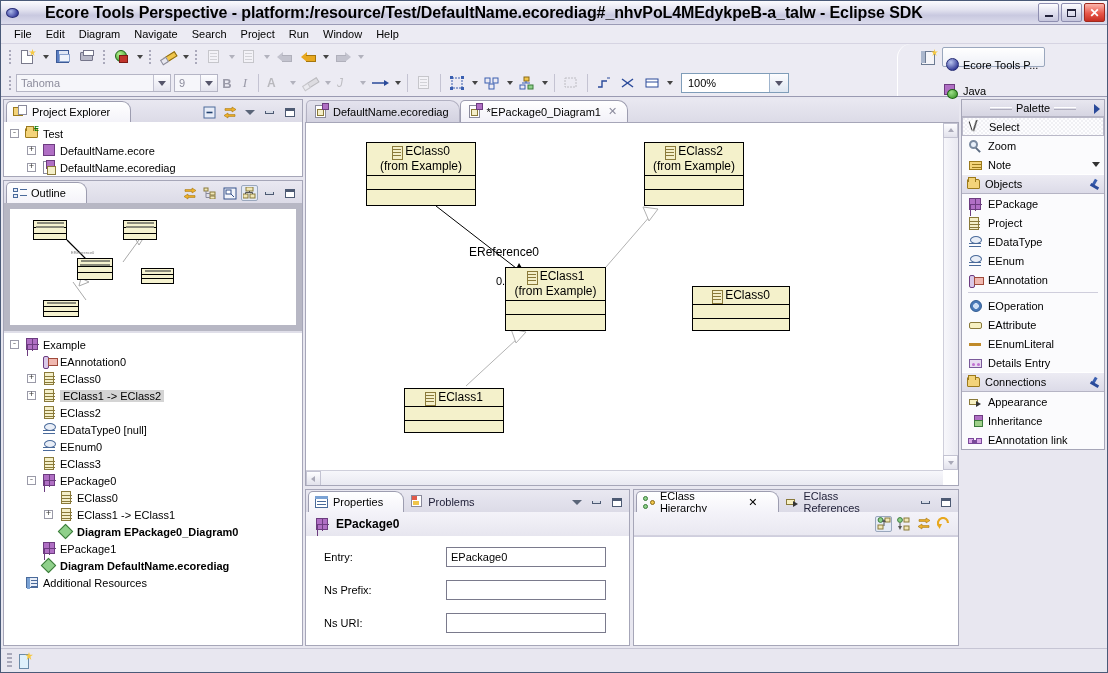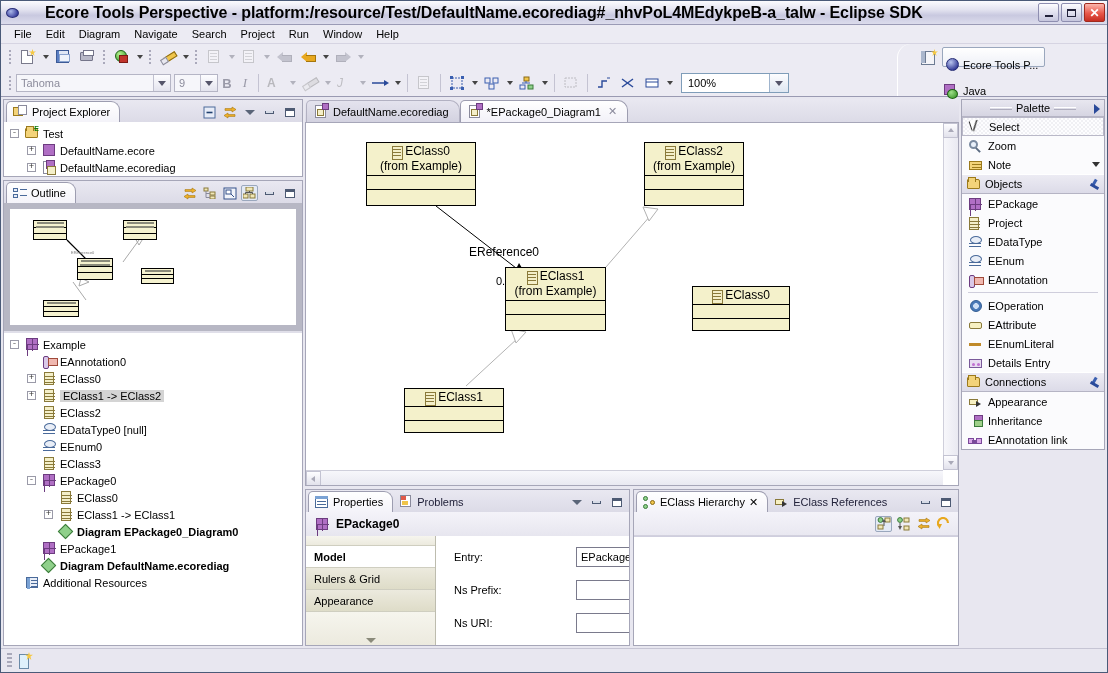--- a/index.html
+++ b/index.html
@@ -147,21 +147,21 @@
   .right-col { width:144px; flex:0 0 144px; display:flex; flex-direction:column; gap:3px; }
 
   
   .view { background:#f2f1f7; border:1px solid #a6a6b8; display:flex; flex-direction:column; min-height:0;}
   .view-tabs {
     height:22px; flex:0 0 22px; display:flex; align-items:flex-end;
     background:linear-gradient(to bottom,#e9e8f1,#dcdbe7);
     position:relative; padding-left:2px;
   }
   .vtab {
-    height:21px; display:flex; align-items:center; gap:4px; padding:0 9px 0 6px;
+    height:21px; display:flex; align-items:center; gap:4px; padding:0 20px 0 6px;
     font-size:11px; color:#000; cursor:pointer;
     border-top-left-radius:5px; border-top-right-radius:9px;
     position:relative;
   }
   .vtab.active {
     background:linear-gradient(to bottom,#ffffff,#f4f3f9);
     border:1px solid #9d9db0; border-bottom:none;
     font-weight:normal;
   }
   .vtab.inactive { color:#22223a; }
@@ -1029,29 +1029,20 @@
             </div>
           </div>
           <div class="view-body" style="display:flex;flex-direction:column;">
             <div class="props-header">
               <span class="ti" style="margin-left:0;">
                   <span class="i-pkg"></span>
                 </span>
               <span>EPackage0</span>
             </div>
             <div class="props-content">
-              <div class="props-tabs">
-                <div class="ptab-top"></div>
-                <div class="ptab active">Model</div>
-                <div class="ptab norm">Rulers &amp; Grid</div>
-                <div class="ptab norm">Appearance</div>
-                <div class="ptab-spacer">
-                    <span class="tri-glyph" style="border-top-color:#8a8a7a;"></span>
-                  </div>
-              </div>
               <div class="props-fields">
                 <div class="pfield">
                   <span class="lbl">Entry:</span>
                   <input value="EPackage0" style="">
                 </div>
                 <div class="pfield">
                   <span class="lbl">Ns Prefix:</span>
                   <input value="" style="">
                 </div>
                 <div class="pfield">

